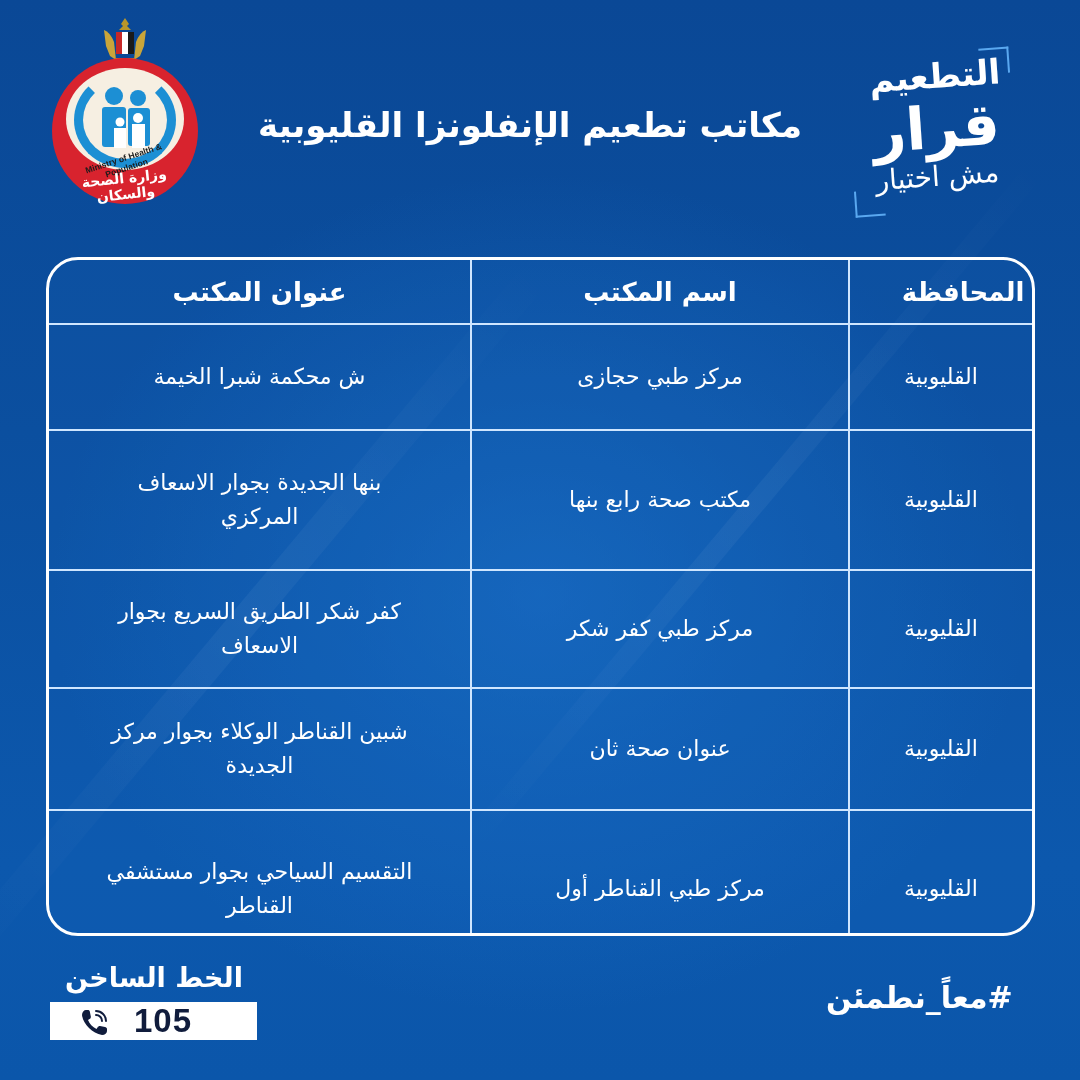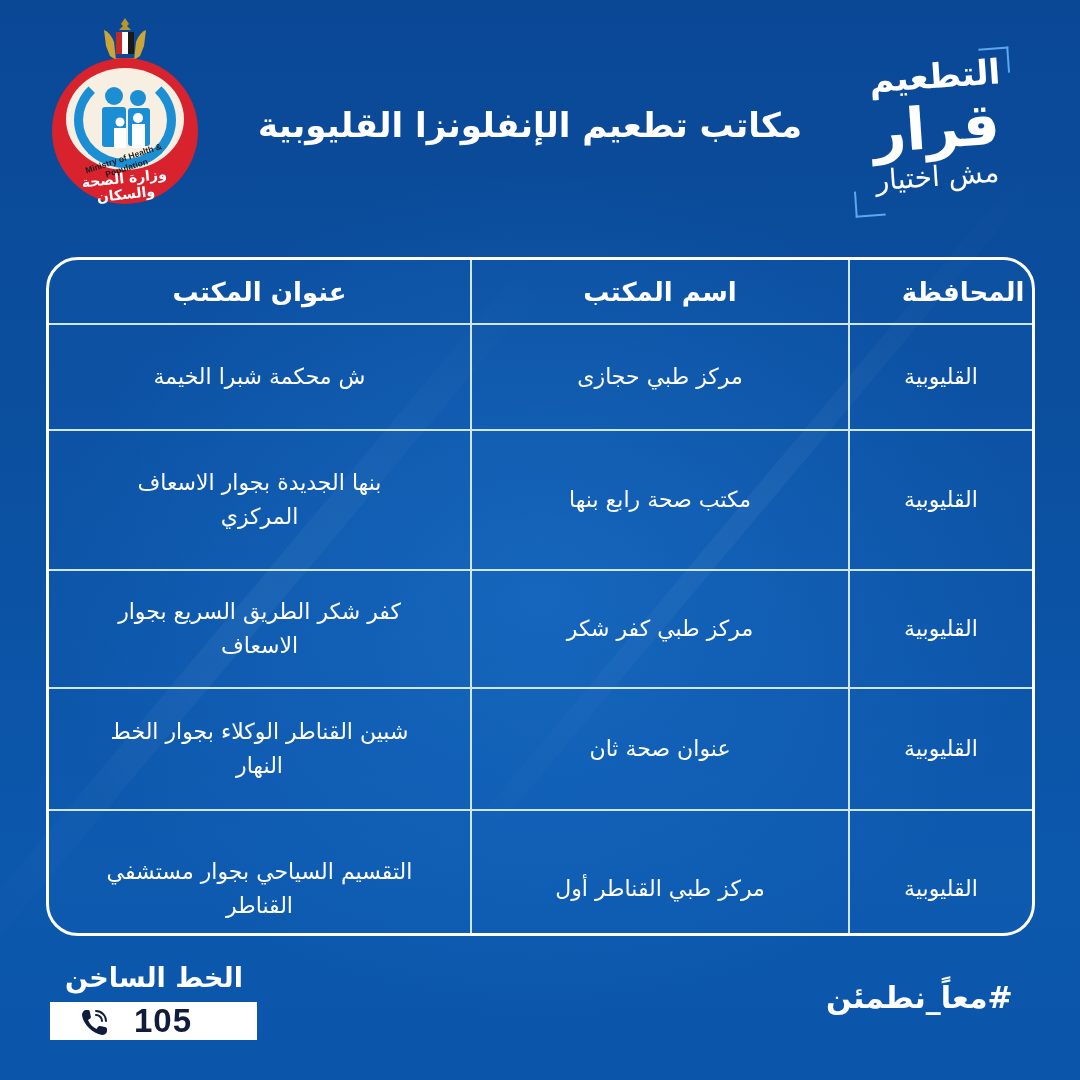--- a/index.html
+++ b/index.html
@@ -208,21 +208,21 @@
         <td>بنها الجديدة بجوار الاسعاف المركزي</td>
       </tr>
       <tr class="r3">
         <td class="gov">القليوبية</td>
         <td>مركز طبي كفر شكر</td>
         <td>كفر شكر الطريق السريع بجوار الاسعاف</td>
       </tr>
       <tr class="r4">
         <td class="gov">القليوبية</td>
         <td>عنوان صحة ثان</td>
-        <td>شبين القناطر الوكلاء بجوار الخط النهار</td>
+        <td>شبين القناطر الوكلاء بجوار مركز الجديدة</td>
       </tr>
       <tr class="r5">
         <td class="gov">القليوبية</td>
         <td>مركز طبي القناطر أول</td>
         <td>التقسيم السياحي بجوار مستشفي القناطر</td>
       </tr>
     </tbody>
   </table>
 </div>
 

